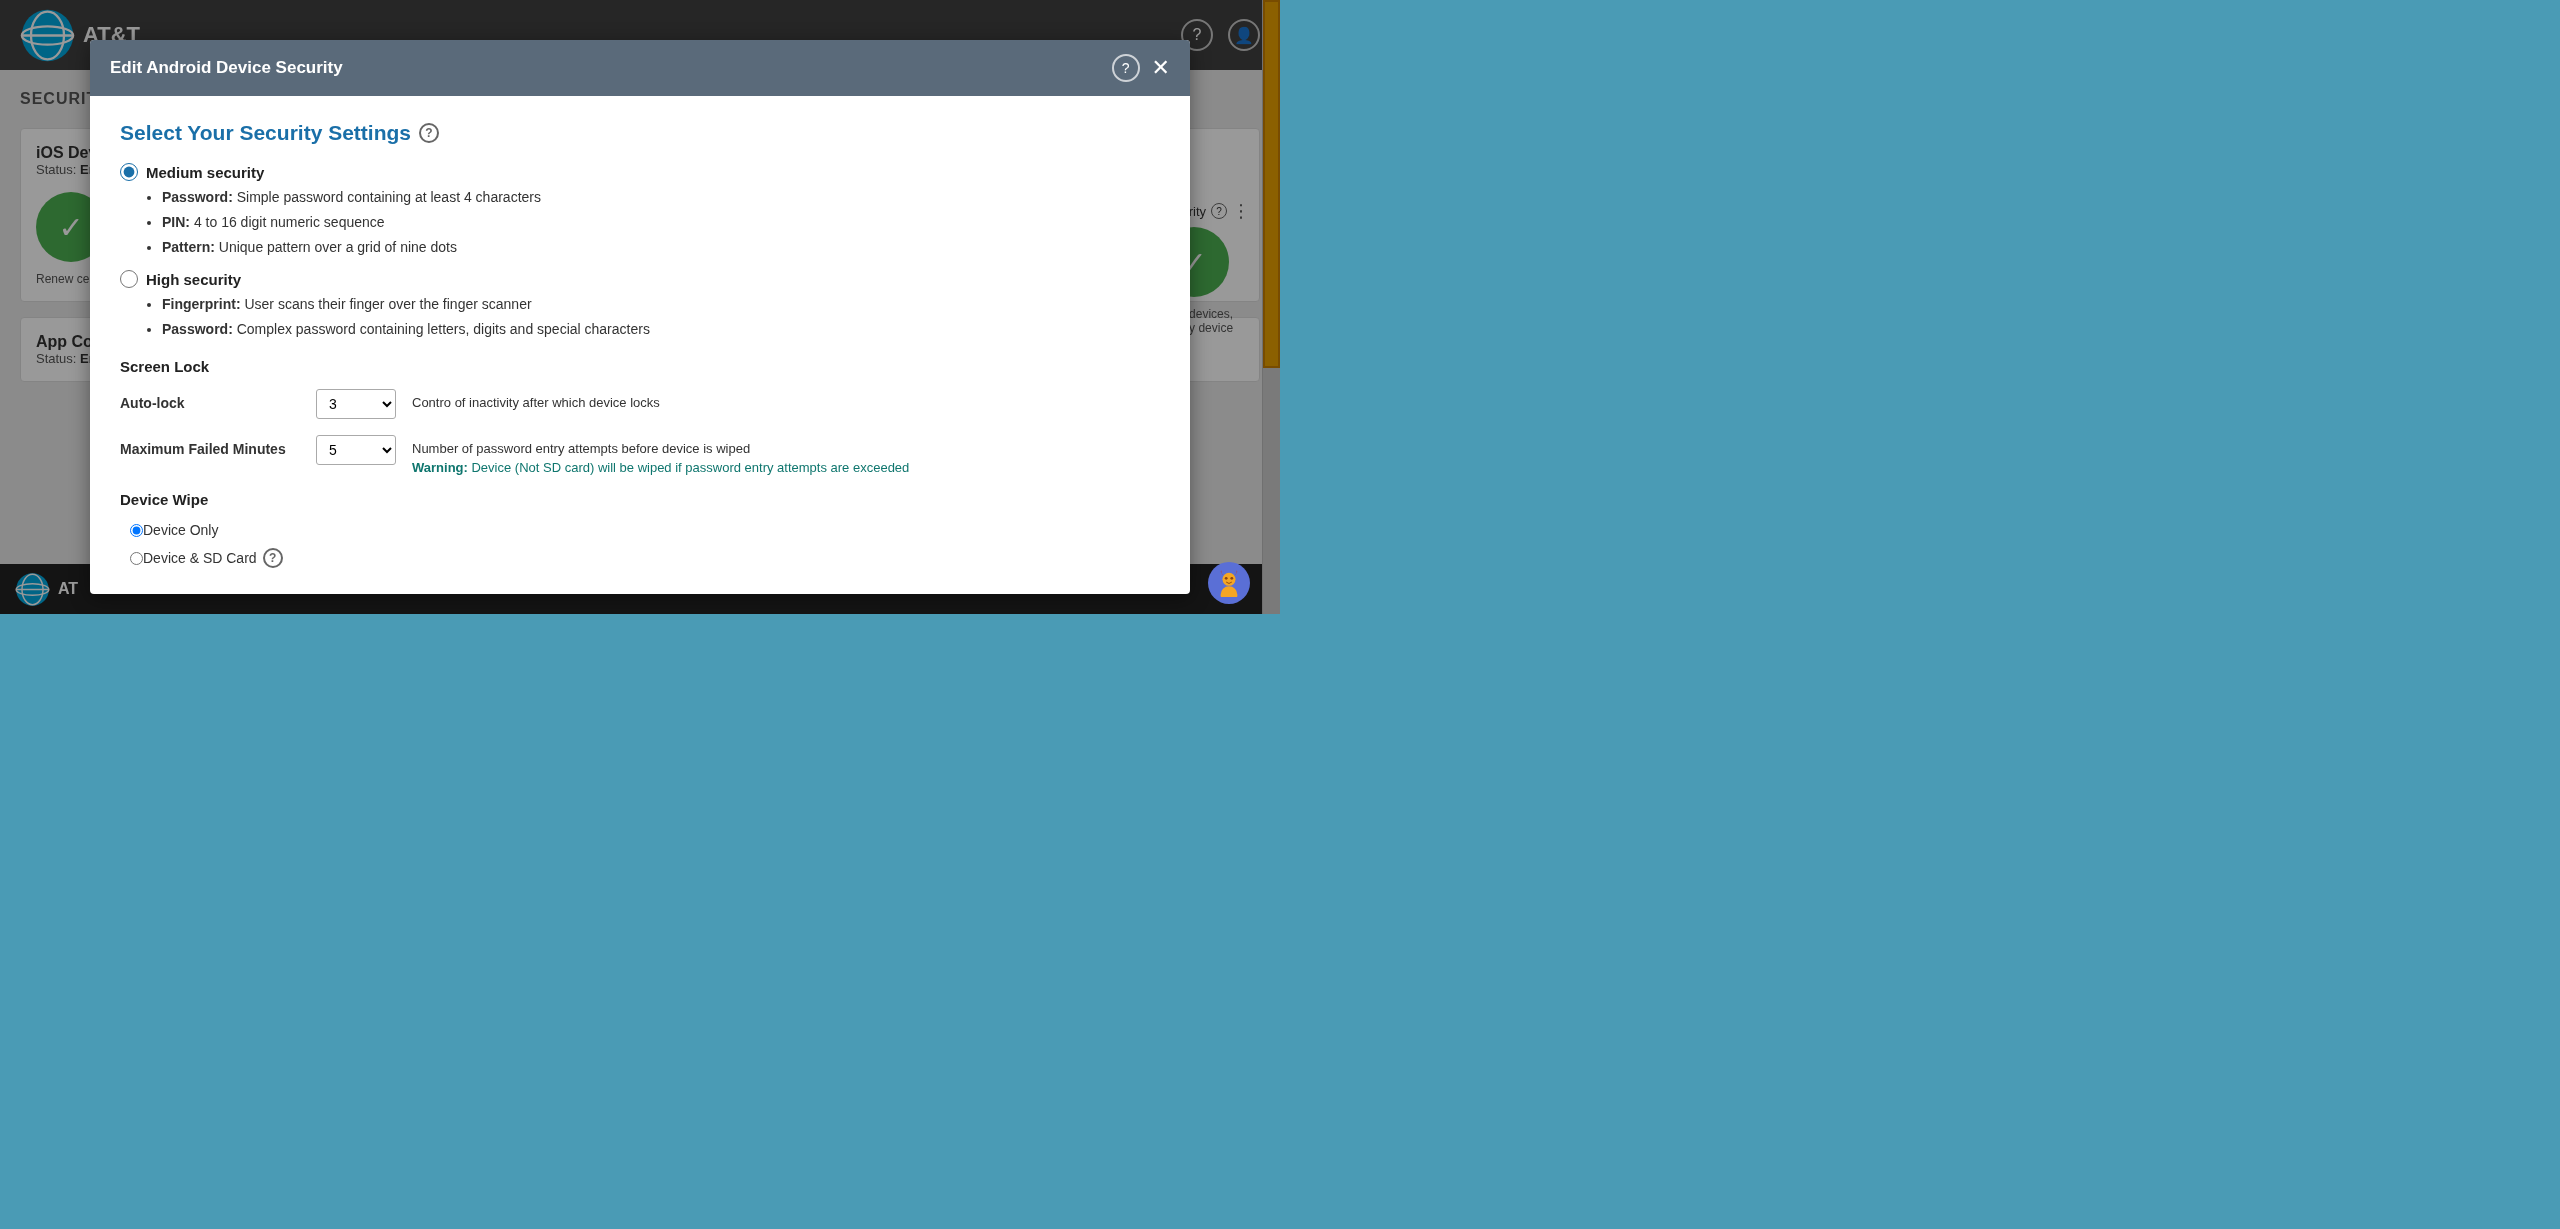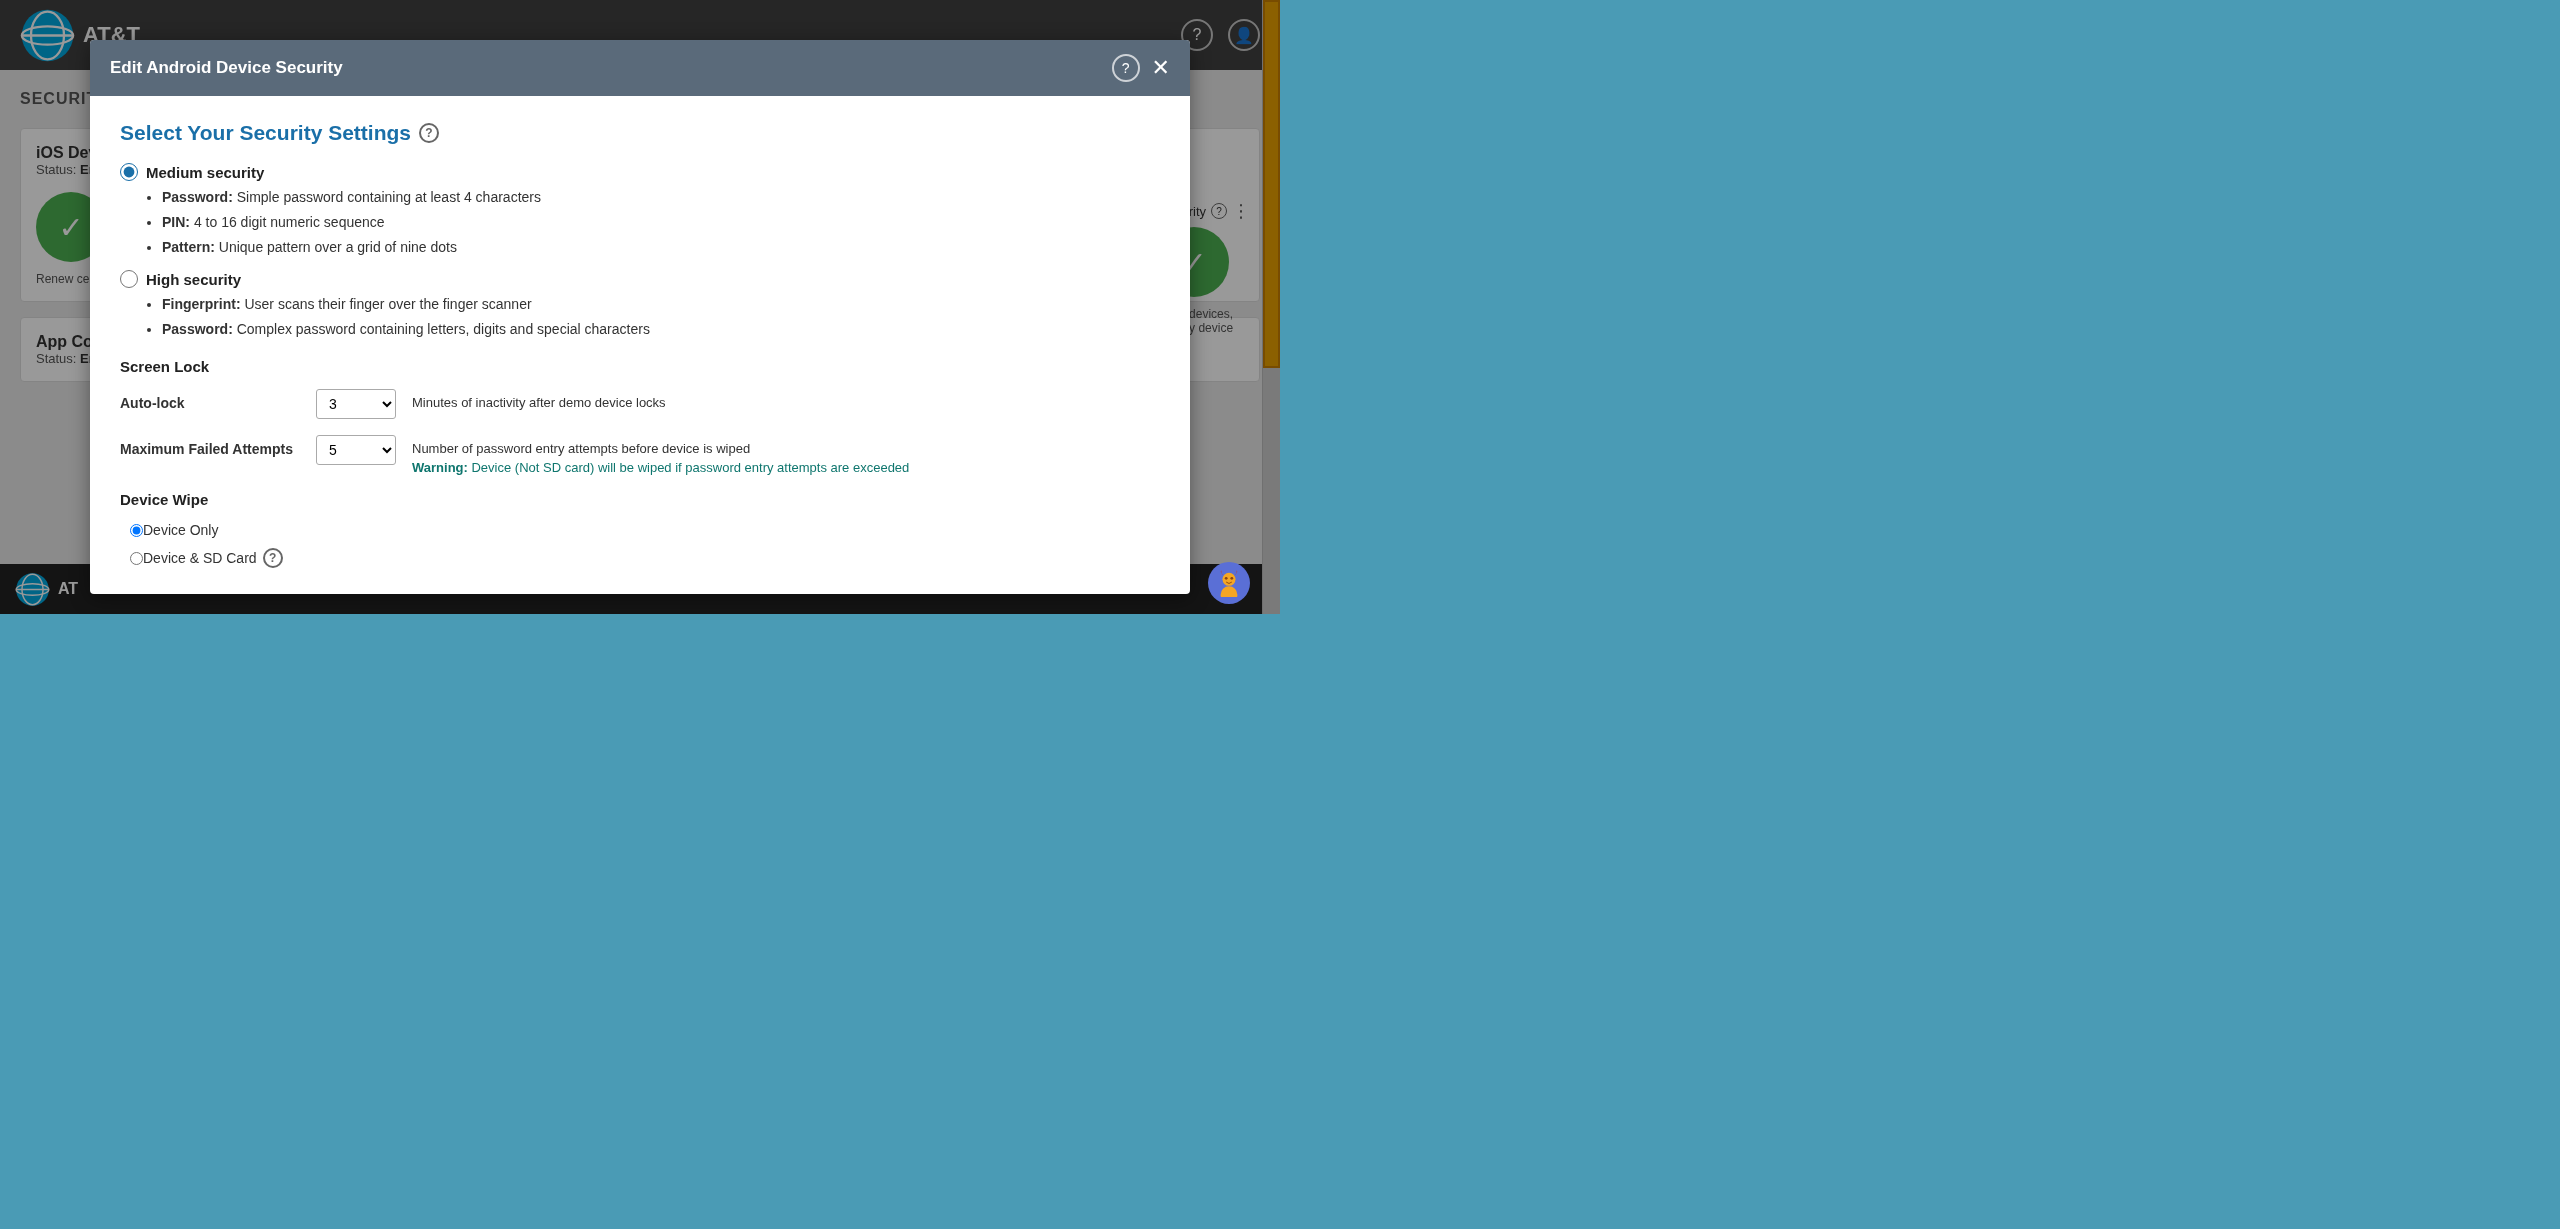--- a/index.html
+++ b/index.html
@@ -514,25 +514,25 @@
         <select class="form-select">
           <option value="1">1</option>
           <option value="2">2</option>
           <option value="3" selected="">3</option>
           <option value="4">4</option>
           <option value="5">5</option>
           <option value="10">10</option>
           <option value="15">15</option>
           <option value="30">30</option>
         </select>
-        <span class="form-hint">Minutes of inactivity after demo device locks</span>
+        <span class="form-hint">Contro of inactivity after which device locks</span>
       </div>
 
       <div class="form-row">
-        <span class="form-label">Maximum Failed Attempts</span>
+        <span class="form-label">Maximum Failed Minutes</span>
         <select class="form-select">
           <option value="3">3</option>
           <option value="4">4</option>
           <option value="5" selected="">5</option>
           <option value="6">6</option>
           <option value="7">7</option>
           <option value="8">8</option>
           <option value="9">9</option>
           <option value="10">10</option>
         </select>

